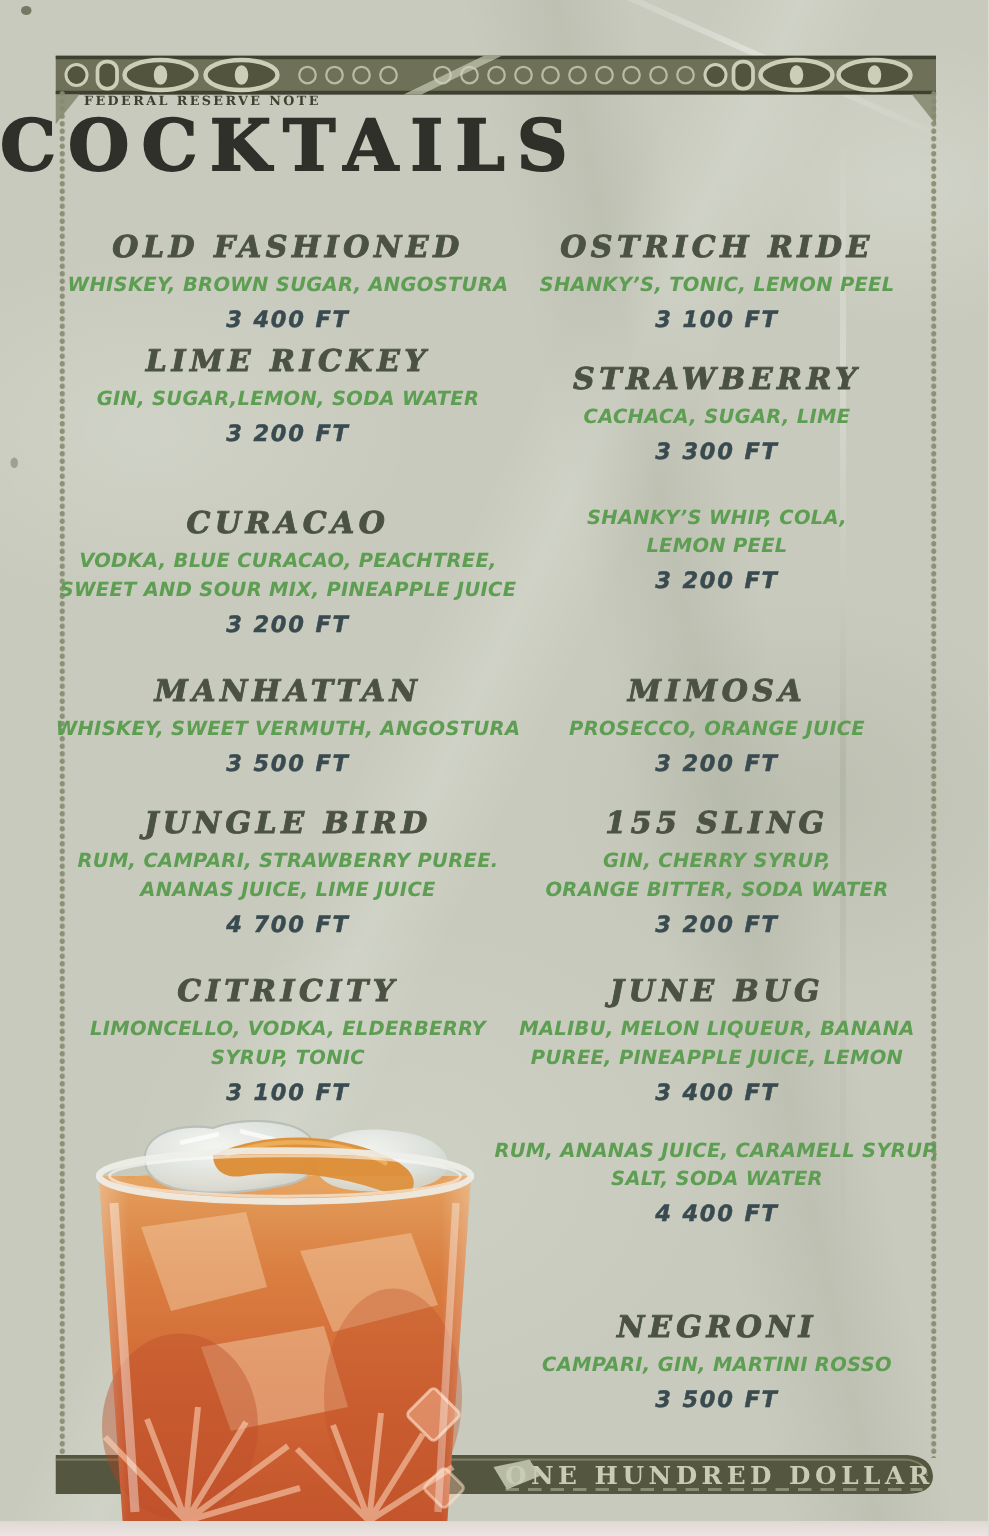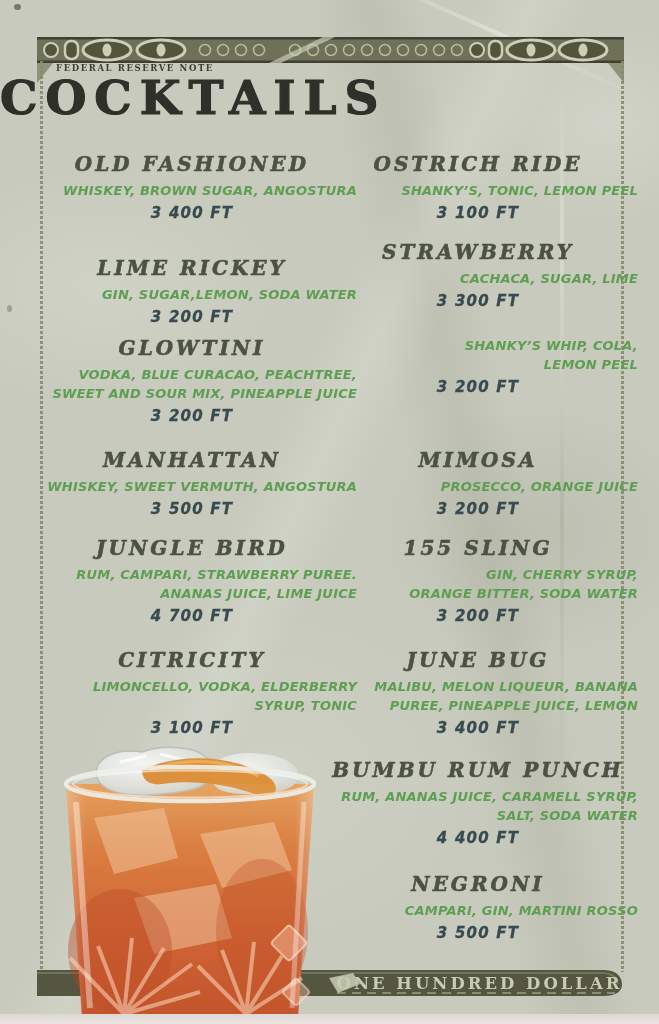--- a/index.html
+++ b/index.html
@@ -43,21 +43,21 @@
 
   
   .col{position:absolute;top:0;height:1024px;font-style:italic;}
   .col-left{left:27px;width:330px;}
   .col-right{left:318px;width:320px;}
   .item{position:absolute;left:0;right:0;text-align:center;}
   .cname{font-family:"DejaVu Serif",serif;font-weight:700;font-size:20px;
     letter-spacing:3px;color:#4b5244;-webkit-text-stroke:.6px #4b5244;
     line-height:24px;margin-bottom:5px;}
   .ing{font-weight:700;font-size:13px;letter-spacing:.2px;color:#5d9e52;
-    line-height:19px;white-space:pre-line;text-align:right;}
+    line-height:19px;white-space:pre-line;}
   .price{font-weight:700;font-size:15px;letter-spacing:1.2px;color:#394b50;
     margin-top:4px;-webkit-text-stroke:.3px #394b50;}
 
   .photo{position:absolute;left:50px;top:746px;z-index:5;}
   .bottom-edge{position:absolute;left:0;top:1014px;width:659px;height:10px;
     background:linear-gradient(180deg,#ded8d3,#ece4e1);z-index:6;}
 </style>
 </head>
 <body>
 
@@ -115,27 +115,27 @@
   <div class="fed-note">FEDERAL RESERVE NOTE</div>
 
   <div class="title">COCKTAILS</div>
 
   <div class="col col-left">
     <div class="item" style="top:152px">
       <div class="cname">OLD FASHIONED</div>
       <div class="ing">WHISKEY, BROWN SUGAR, ANGOSTURA</div>
       <div class="price">3 400 FT</div>
     </div>
-    <div class="item" style="top:256px">
+    <div class="item" style="top:228px">
       <div class="cname">LIME RICKEY</div>
       <div class="ing">GIN, SUGAR,LEMON, SODA WATER</div>
       <div class="price">3 200 FT</div>
     </div>
     <div class="item" style="top:336px">
-      <div class="cname">GLOWTINI</div>
+      <div class="cname">CURACAO</div>
       <div class="ing">VODKA, BLUE CURACAO, PEACHTREE,
 SWEET AND SOUR MIX, PINEAPPLE JUICE</div>
       <div class="price">3 200 FT</div>
     </div>
     <div class="item" style="top:448px">
       <div class="cname">MANHATTAN</div>
       <div class="ing">WHISKEY, SWEET VERMUTH, ANGOSTURA</div>
       <div class="price">3 500 FT</div>
     </div>
     <div class="item" style="top:536px">
@@ -179,21 +179,20 @@
 ORANGE BITTER, SODA WATER</div>
       <div class="price">3 200 FT</div>
     </div>
     <div class="item" style="top:648px">
       <div class="cname">JUNE BUG</div>
       <div class="ing">MALIBU, MELON LIQUEUR, BANANA
 PUREE, PINEAPPLE JUICE, LEMON</div>
       <div class="price">3 400 FT</div>
     </div>
     <div class="item" style="top:758px">
-      <div class="cname">BUMBU RUM PUNCH</div>
       <div class="ing">RUM, ANANAS JUICE, CARAMELL SYRUP,
 SALT, SODA WATER</div>
       <div class="price">4 400 FT</div>
     </div>
     <div class="item" style="top:872px">
       <div class="cname">NEGRONI</div>
       <div class="ing">CAMPARI, GIN, MARTINI ROSSO</div>
       <div class="price">3 500 FT</div>
     </div>
   </div>

